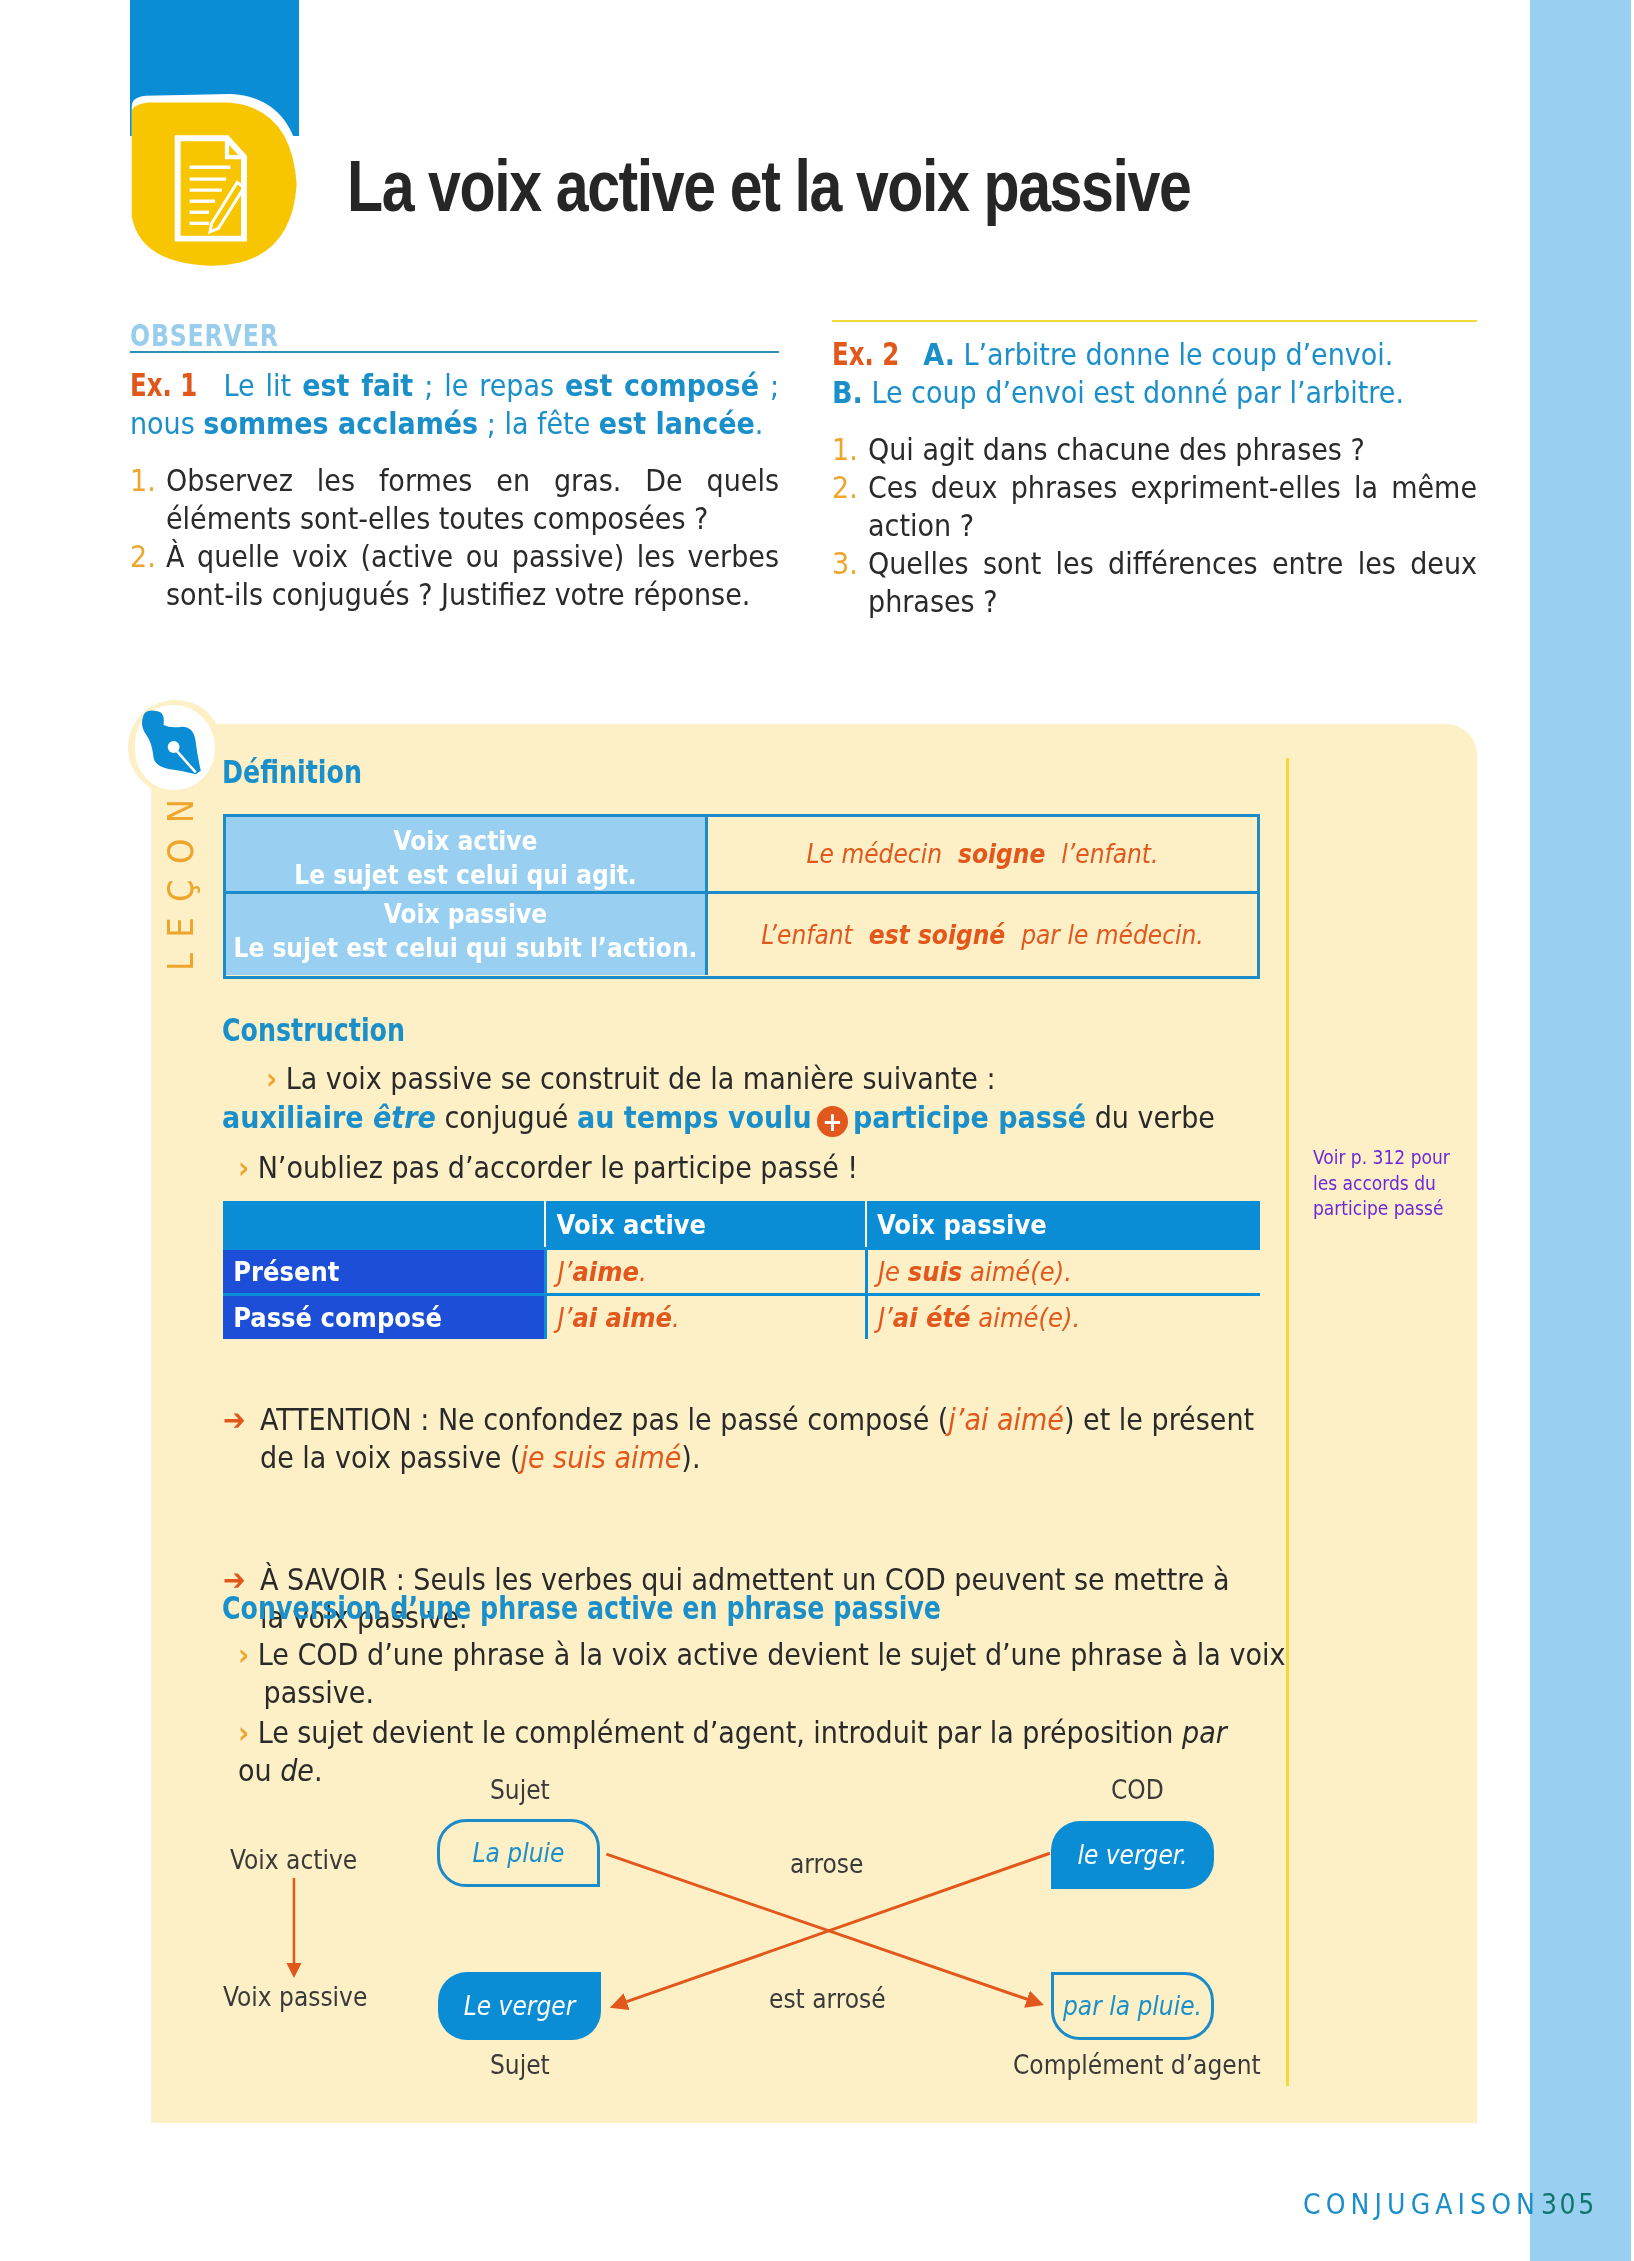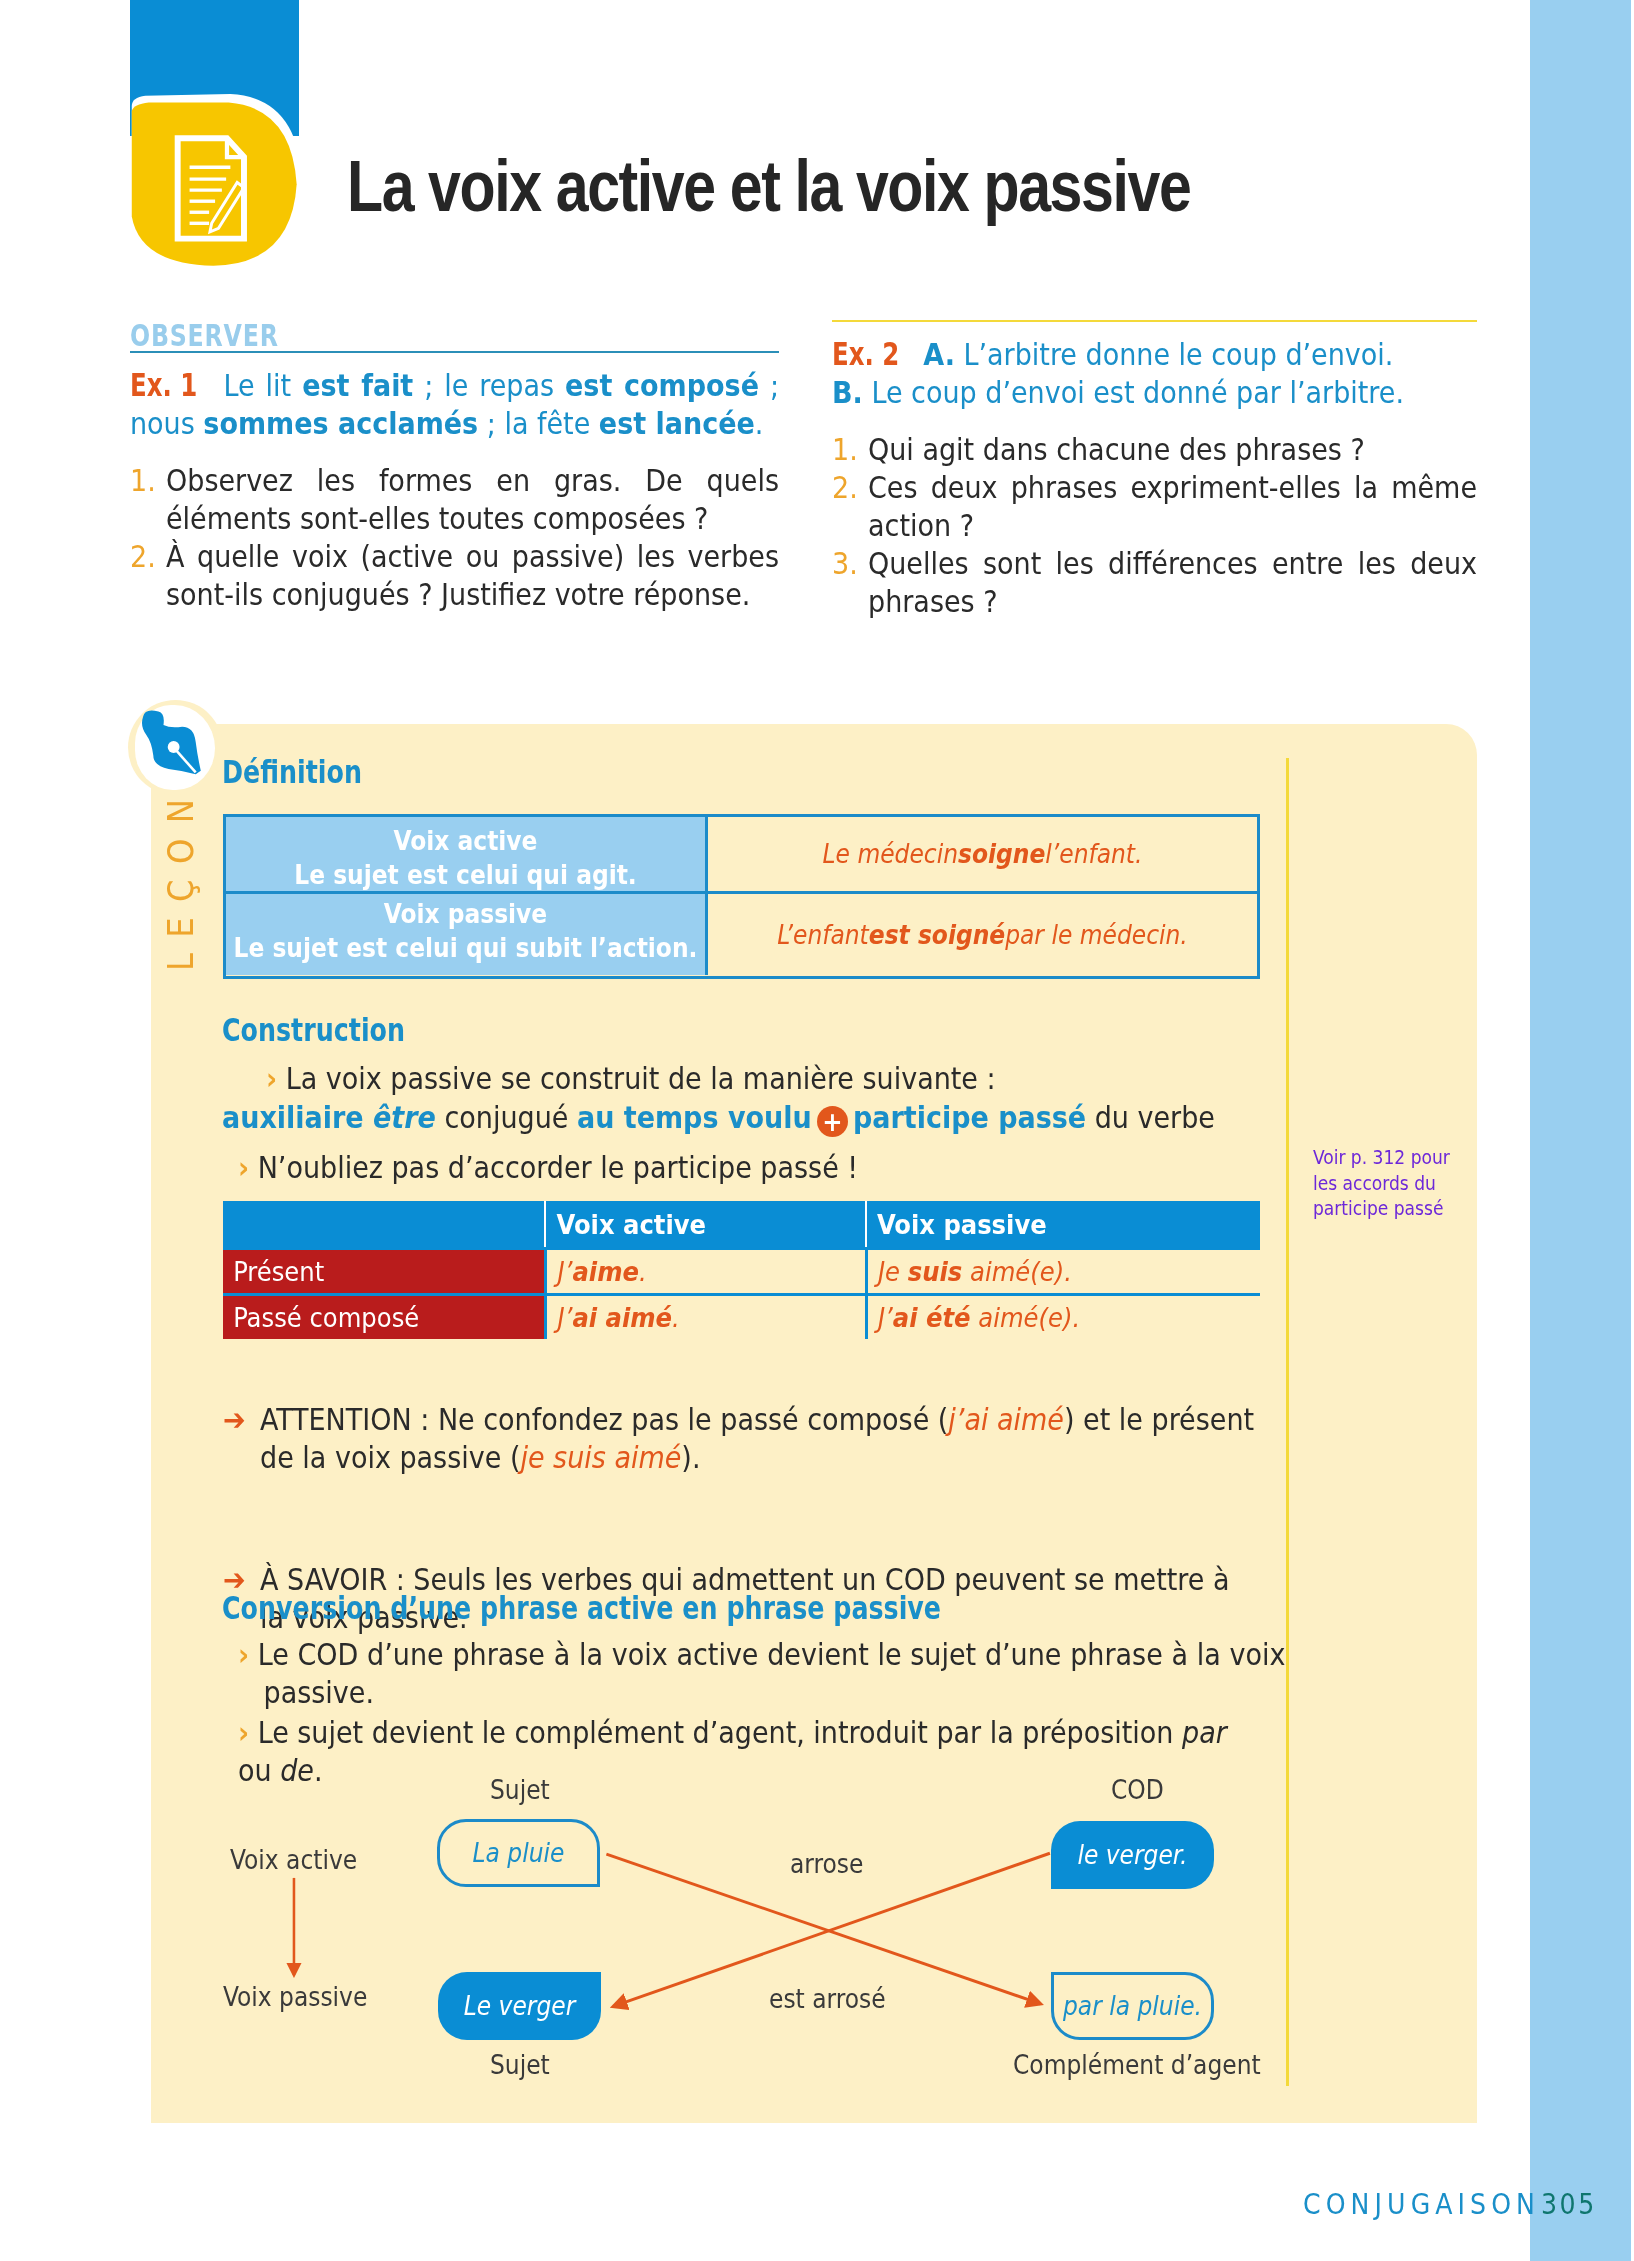--- a/index.html
+++ b/index.html
@@ -49,39 +49,39 @@
   #def-title { left:222px; top:753px; }
   #con-title { left:222px; top:1011px; }
   #conv-title { left:222px; top:1589px; }
 
   
   #def-table { left:223px; top:814px; width:1037px; height:165px; border:3.4px solid #1c8bc9; box-sizing:border-box; }
   .def-row { position:absolute; left:0; width:100%; }
   .def-left { position:absolute; left:0; top:0; width:482px; height:100%; background:#99cff0; color:#fff; font-weight:bold;
               text-align:center; font-size:26px; line-height:34px; border-right:3.4px solid #1c8bc9; box-sizing:border-box; padding-top:6.8px; }
   .def-right { position:absolute; left:482px; top:0; right:0; height:100%; display:flex; align-items:center; justify-content:center;
-               color:#e2571c; font-style:italic; font-size:26px; }
+               color:#e2571c; font-style:italic; font-size:26px;gap:16px; }
 
   
   .bullet { font-size:30px; line-height:38px; }
   .chev { color:#eea52c; font-weight:bold; margin-right:8.5px; }
   #con-b1 { left:238px; top:1060px;margin-left:28px; }
   #con-formula { left:222px; top:1099px; font-size:30px; line-height:38px; white-space:nowrap; }
   #con-formula .blue { font-weight:bold; }
   .plus { display:inline-block; width:31px; height:31px; border-radius:50%; background:#e2571c; color:#fff; text-align:center;
           line-height:31px; font-weight:bold; font-size:27px; vertical-align:-3.4px; margin:0 5.1px; }
   #con-b2 { left:238px; top:1149px; }
 
   
   #tense-table { left:223px; top:1201px; width:1037px; border-collapse:separate; border-spacing:0; background:#0a8dd4; }
   #tense-table td, #tense-table th { font-size:27px; height:43px; padding:0 10.2px; text-align:left; }
   #tense-table th { color:#fff; font-weight:bold; height:46px; }
   #tense-table th + th { border-left:2.6px solid #fff; }
   #tense-table td { border-top:3.4px solid #0a8dd4; }
-  #tense-table td.tense { background:#b91c1c; color:#fff; font-weight:normal; width:301px; }
+  #tense-table td.tense { background:#1d4ed8; color:#fff; font-weight:bold; width:301px; }
   #tense-table td.form { background:#fdf0c6; color:#e2571c; font-style:italic; border-left:3.4px solid #0a8dd4; }
 
   
   .note { font-size:30px; line-height:38px; padding-left:37px; position:relative; width:1037px; box-sizing:border-box; }
   .note .arrow { position:absolute; left:0; top:0; color:#e2571c; font-weight:bold; }
   #note1 { left:223px; top:1401px; }
   #note2 { left:223px; top:1485px; }
 
   #conv-b1 { left:238px; top:1636px; width:1022px; text-align:justify; }
   #conv-b2 { left:238px; top:1714px; width:1022px; }

